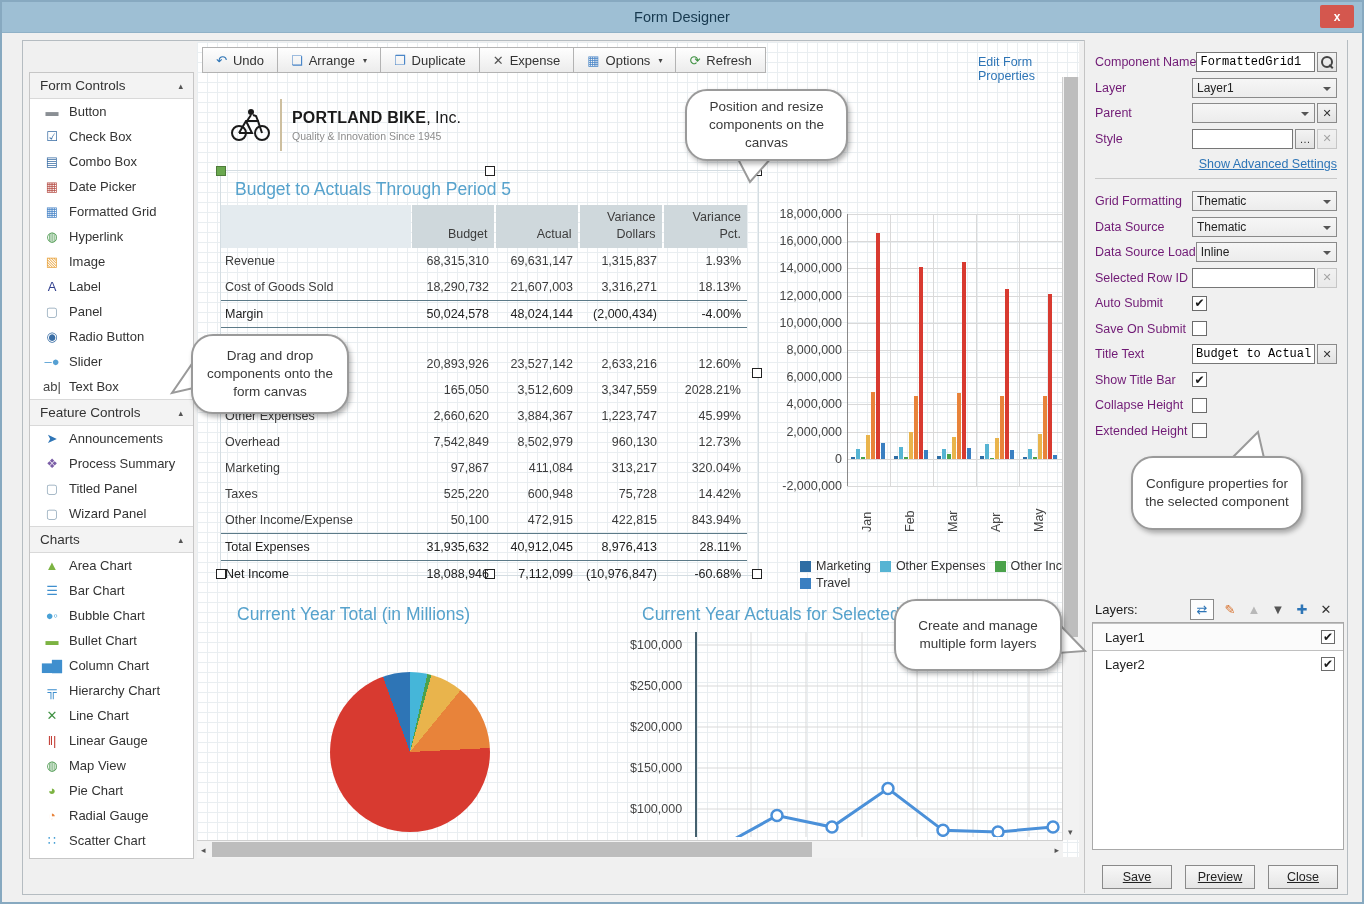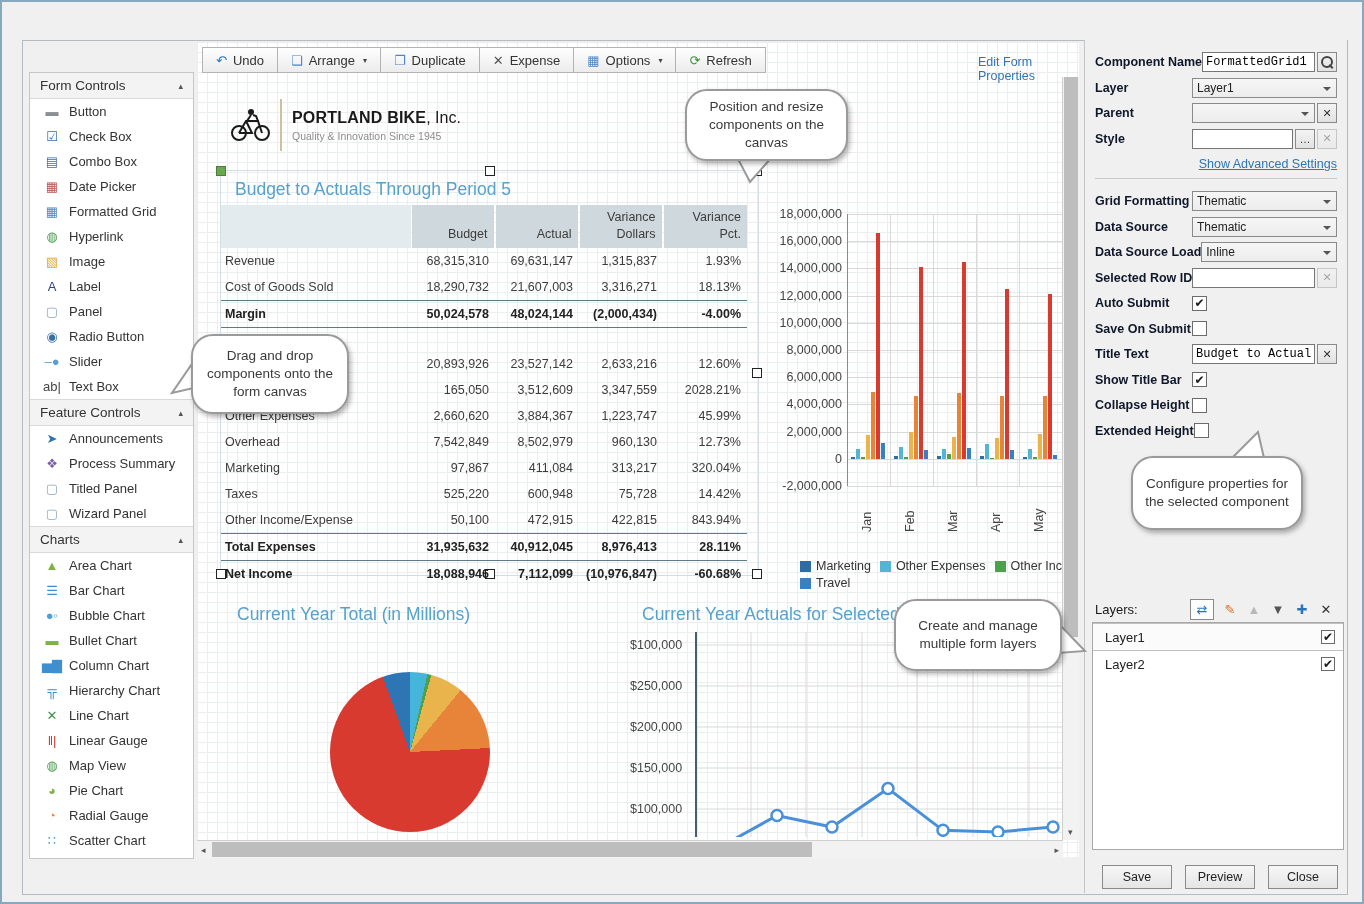--- a/index.html
+++ b/index.html
@@ -51,21 +51,21 @@
   .handle.green{background:#6aa84f;border-color:#4e7c3a;}
   
   .cmp-title{position:absolute;font-size:17.5px;color:#56a2cc;white-space:nowrap;}
   #grid-title{left:38px;top:102px;}
   #budget-table{position:absolute;left:24px;top:128px;border-collapse:collapse;table-layout:fixed;width:526px;font-size:12.5px;color:#3c3c3c;}
   #budget-table th{height:38px;vertical-align:bottom;font-weight:normal;text-align:right;padding:0 6px 5px 0;
     background:#cfd8dc;background-clip:padding-box;border-left:3px solid transparent;white-space:pre-line;line-height:1.35;}
   #budget-table th.h0{background:#e4ebef;border-left:none;}
   #budget-table td{height:24px;text-align:right;padding-right:6px;white-space:nowrap;}
   #budget-table td:first-child{text-align:left;padding-left:4px;}
-  #budget-table tr.bold td{font-weight:bold;color:#222;}
+  #budget-table tr.bold td{font-weight:normal;color:#222;}
   #budget-table tr.line-top td{border-top:1px solid #5c7a88;}
   #budget-table tr.line-bottom td{border-bottom:1px solid #5c7a88;}
   #budget-table tr.spacer td{height:21px;}
   
   #bar-chart{position:absolute;left:575px;top:100px;width:290px;height:420px;}
   #bar-title{left:20px;top:10px;}
   .bar-ylab{position:absolute;width:70px;text-align:right;font-size:12.5px;color:#444;}
   #bar-plot{position:absolute;left:75px;top:37px;width:215px;height:272px;}
   .gl-h{position:absolute;left:0;width:100%;height:1px;background:#d9d9d9;}
   .gl-v{position:absolute;top:0;width:1px;height:100%;background:#d9d9d9;}
@@ -80,21 +80,21 @@
   #pie-title{left:0px;top:2px;}
   #pie{position:absolute;left:93px;top:70px;width:160px;height:160px;border-radius:50%;}
   
   #line-chart{position:absolute;left:433px;top:523px;width:432px;height:240px;}
   #line-title{left:12px;top:4px;}
   .line-ylab{position:absolute;width:62px;text-align:left;font-size:12.5px;color:#444;left:0;}
   #line-svg{position:absolute;left:65px;top:32px;}
   
   #rightpanel{position:absolute;left:1082px;top:8px;width:263px;height:853px;border-left:1px solid #c5c5c5;background:#f0f0f0;box-sizing:border-box;padding:12px 10px 0 10px;}
   .prop-row{display:flex;align-items:center;height:20px;margin-bottom:5.5px;}
-  .prop-label{flex:1;font-size:12.5px;color:#0f172a;white-space:nowrap;font-weight:bold;}
+  .prop-label{flex:1;font-size:12.5px;color:#701a75;white-space:nowrap;}
   .prop-ctl{width:145px;display:flex;align-items:center;}
   .tbox{height:18px;border:1px solid #767676;background:#fff;flex:1;display:flex;align-items:center;}
   .tbox input{border:none;outline:none;width:100%;font-size:12px;padding:0 3px;font-family:Liberation Mono, monospace;background:transparent;}
   .sel{height:20px;border:1px solid #8a8a8a;background:linear-gradient(#f6f6f6,#ececec);flex:1;display:flex;align-items:center;
     font-size:12px;color:#222;padding-left:4px;position:relative;cursor:pointer;box-sizing:border-box;}
   .sel::after{content:"";position:absolute;right:5px;top:8px;border:4px solid transparent;border-top-color:#555;}
   .sbtn{width:20px;height:20px;margin-left:2px;border:1px solid #8a8a8a;background:linear-gradient(#f3f3f3,#e2e2e2);
     display:flex;align-items:center;justify-content:center;font-size:11px;color:#333;cursor:pointer;box-sizing:border-box;flex:none;}
   .sbtn.disabled{opacity:.4;cursor:default;}
   .mag{width:8px;height:8px;border:2px solid #444;border-radius:50%;position:relative;}
@@ -108,35 +108,39 @@
   #layers-head{position:absolute;left:10px;top:559px;width:243px;display:flex;align-items:center;}
   #layers-label{font-size:13px;color:#1a1a1a;flex:1;}
   .ly-ic{width:24px;text-align:center;font-size:13px;cursor:pointer;}
   .ly-ic.boxed{border:1px solid #8a8a8a;background:#fdfdfd;width:22px;height:19px;line-height:19px;margin-right:4px;}
   #layers-list{position:absolute;left:7px;top:582px;width:250px;height:226px;background:#fff;border:1px solid #a8a8a8;}
   .layer-row{height:26px;display:flex;align-items:center;padding:0 8px 0 12px;font-size:13px;color:#222;cursor:pointer;}
   .layer-row.selected{border-top:1px solid #c0c0c0;border-bottom:1px solid #c0c0c0;background:#fbfbfb;}
   .layer-row .cb{margin-left:auto;width:14px;height:14px;}
   #footer-btns{position:absolute;left:0;top:825px;width:253px;display:flex;justify-content:flex-end;gap:13px;padding-right:10px;}
   .f-btn{min-width:68px;height:22px;border:1px solid #8a8a8a;background:linear-gradient(#f7f7f7,#e5e5e5);
-    font-size:12.5px;color:#222;display:flex;align-items:center;justify-content:center;cursor:pointer;}
+    font-size:12.5px;color:#222;display:flex;align-items:center;justify-content:center;cursor:pointer;text-decoration:underline;}
   
   .callout{position:absolute;background:#fff;border:2px solid #9a9a9a;border-radius:22px;box-shadow:2px 3px 5px rgba(0,0,0,.3);
     display:flex;align-items:center;justify-content:center;text-align:center;font-size:13.5px;color:#3a3a3a;
     padding:6px 10px;box-sizing:border-box;z-index:30;line-height:1.35;}
   .tail{position:absolute;z-index:29;overflow:visible;}
   #callout-position{left:683px;top:57px;width:163px;height:72px;}
   #callout-drag{left:189px;top:302px;width:158px;height:80px;}
   #callout-configure{left:1129px;top:424px;width:172px;height:74px;}
   #callout-layers{left:892px;top:567px;width:168px;height:72px;}
 </style>
 </head>
 <body>
 
 <div id="app">
+  <div id="titlebar">
+    <span id="title">Form Designer</span>
+    <div id="close-btn">x</div>
+  </div>
 
   <div id="content">
     <div id="inner-box"></div>
 
     <div id="sidebar">
         <div class="sb-header">
           <span>Form Controls</span>
           <span class="sb-arrow">▴</span>
         </div>
         <div class="sb-item">

